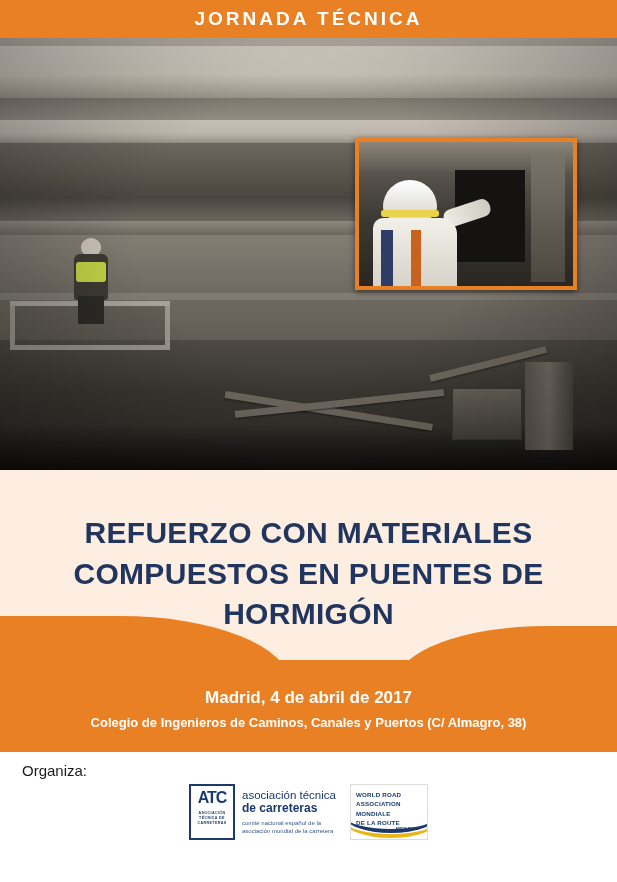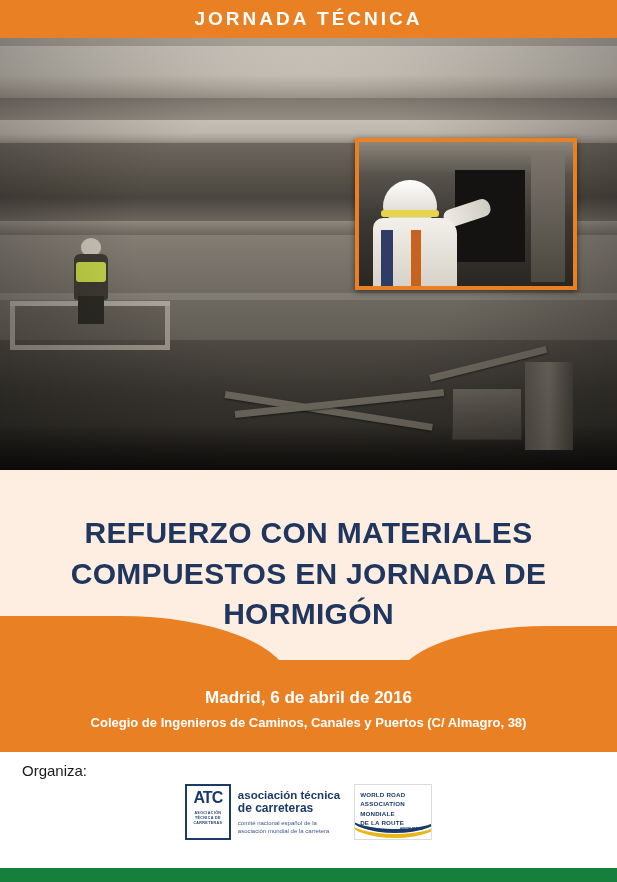--- a/index.html
+++ b/index.html
@@ -265,21 +265,21 @@
   .info-text .venue {
     font-size: 13px;
     font-weight: bold;
   }
 
   
   .bottom {
     position: absolute;
     top: 752px; left: 0;
     width: 617px;
-    height: 116px;
+    height: 130px;
     background: #ffffff;
   }
   .organiza {
     position: absolute;
     top: 10px; left: 22px;
     font-size: 15px;
     color: #1b1b1b;
   }
   .logos {
     position: absolute;
@@ -317,21 +317,21 @@
     color: #1b3a6b;
     text-align: center;
     line-height: 1.45;
     margin-top: 5px;
     letter-spacing: .4px;
     font-weight: bold;
   }
   .atc-text .l1 {
     font-size: 11.5px;
     color: #1b3a6b;
-    font-weight: bold;
+    font-weight: normal;
     line-height: 1.15;
   }
   .atc-text .l2 {
     font-size: 12px;
     color: #1b3a6b;
     font-weight: bold;
     line-height: 1.15;
   }
   .atc-text .l3 {
     font-size: 6px;
@@ -423,28 +423,28 @@
       <div class="w-arm"></div>
       <div class="w-helmet"></div>
       <div class="w-helmet-band"></div>
       <div class="w-body"></div>
       <div class="w-strap"></div>
       <div class="w-strap2"></div>
     </div>
   </div>
 
   <div class="title-block">
-    <h1>REFUERZO CON MATERIALES COMPUESTOS EN JORNADA DE HORMIGÓN</h1>
+    <h1>REFUERZO CON MATERIALES COMPUESTOS EN PUENTES DE HORMIGÓN</h1>
   </div>
 
   <div class="info-band">
     <div class="info-curve-left"></div>
     <div class="info-curve-right"></div>
     <div class="info-text">
-      <div class="date">Madrid, 6 de abril de 2016</div>
+      <div class="date">Madrid, 4 de abril de 2017</div>
       <div class="venue">Colegio de Ingenieros de Caminos, Canales y  Puertos (C/ Almagro, 38)</div>
     </div>
   </div>
 
   <div class="bottom">
     <div class="organiza">Organiza:</div>
     <div class="logos">
 
       <div class="atc">
         <div class="atc-mark">

